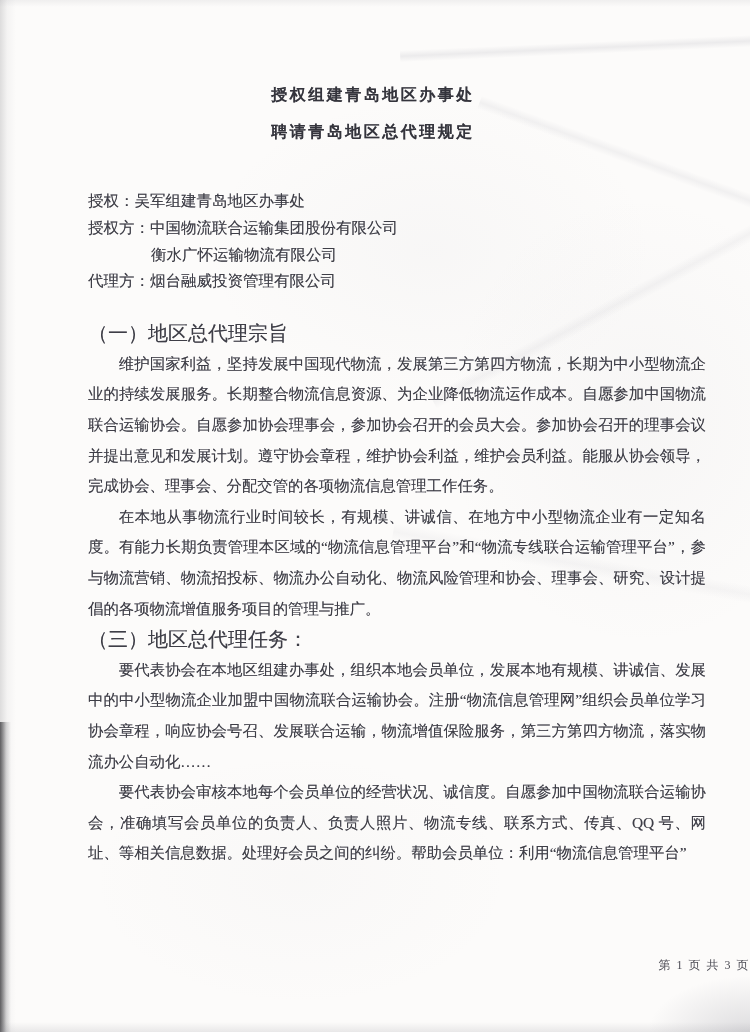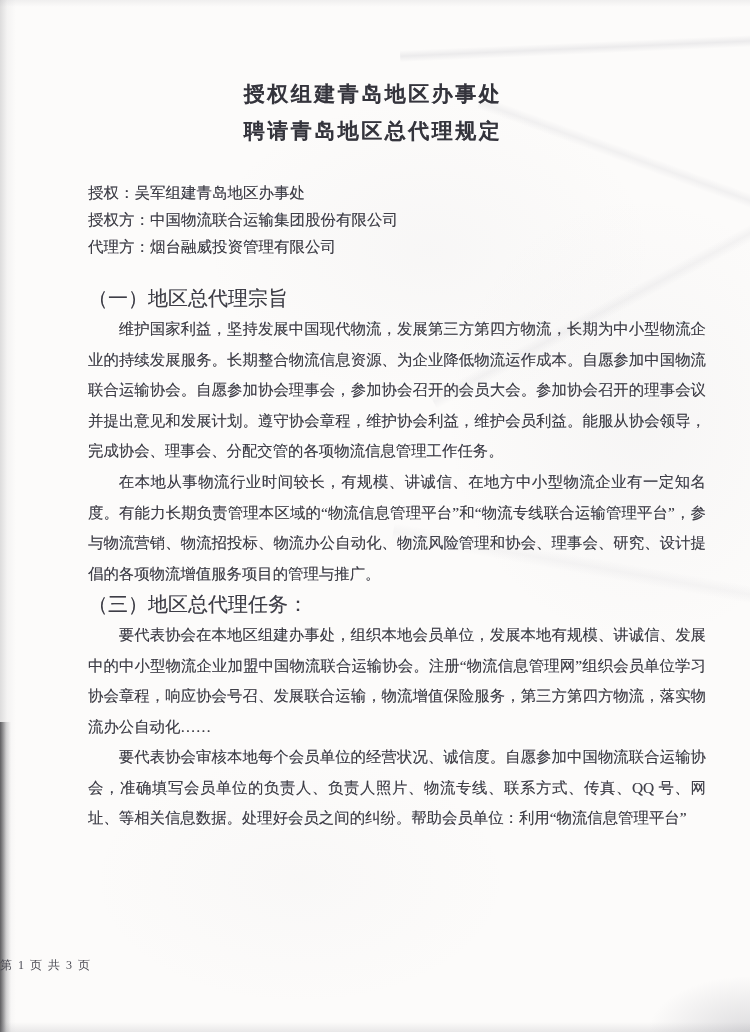--- a/index.html
+++ b/index.html
@@ -62,34 +62,34 @@
   }
 
   
   .content {
     position: absolute; left: 88px; top: 76px; width: 618px;
     text-shadow: 0 0 0.6px rgba(62,62,71,0.5);
   }
   .title { margin: 0 0 0 -24px; width: 618px; text-align: center; }
   .title-line {
     display: block;
-    font-size: 21px; font-weight: bold; letter-spacing: 2.5px;
+    font-size: 16px; font-weight: bold; letter-spacing: 2.5px;
     line-height: 37px; color: #34343c;
   }
-  .meta { margin-top: 30px; font-size: 15.5px; line-height: 26.8px; }
+  .meta { margin-top: 38px; font-size: 15.5px; line-height: 26.8px; }
   .meta p { margin: 0; }
   .meta p.indent { padding-left: 63px; }
 
   .body-text { margin-top: 23px; font-size: 15.4px; line-height: 30.6px; }
   .section-heading { margin: 0; font-weight: normal; font-size: 20px; }
   .para { margin: 0; text-indent: 2em; text-align: justify; }
 
   .footer {
     position: absolute; left: 0; right: 0; bottom: 58px;
-    text-align: left; font-size: 12px; letter-spacing: 1.5px; color: #4a4a53;
+    text-align: right; font-size: 12px; letter-spacing: 1.5px; color: #4a4a53;
   }
 </style>
 </head>
 <body>
 
 <div class="page">
 
   <div class="edge-left"></div>
   <div class="edge-left-dark"></div>
   <div class="edge-top"></div>
@@ -103,20 +103,21 @@
   <div class="content">
 
     <h1 class="title">
       <span class="title-line">授权组建青岛地区办事处</span>
       <span class="title-line">聘请青岛地区总代理规定</span>
     </h1>
 
     <div class="meta">
       <p>授权：吴军组建青岛地区办事处</p>
       <p>授权方：中国物流联合运输集团股份有限公司</p>
+      <p class="indent">衡水广怀运输物流有限公司</p>
       <p>代理方：烟台融威投资管理有限公司</p>
     </div>
 
     <div class="body-text">
 
       <div class="section">
         <p class="section-heading">（一）地区总代理宗旨</p>
         <p class="para">维护国家利益，坚持发展中国现代物流，发展第三方第四方物流，长期为中小型物流企业的持续发展服务。长期整合物流信息资源、为企业降低物流运作成本。自愿参加中国物流联合运输协会。自愿参加协会理事会，参加协会召开的会员大会。参加协会召开的理事会议并提出意见和发展计划。遵守协会章程，维护协会利益，维护会员利益。能服从协会领导，完成协会、理事会、分配交管的各项物流信息管理工作任务。</p>
       </div>
 

